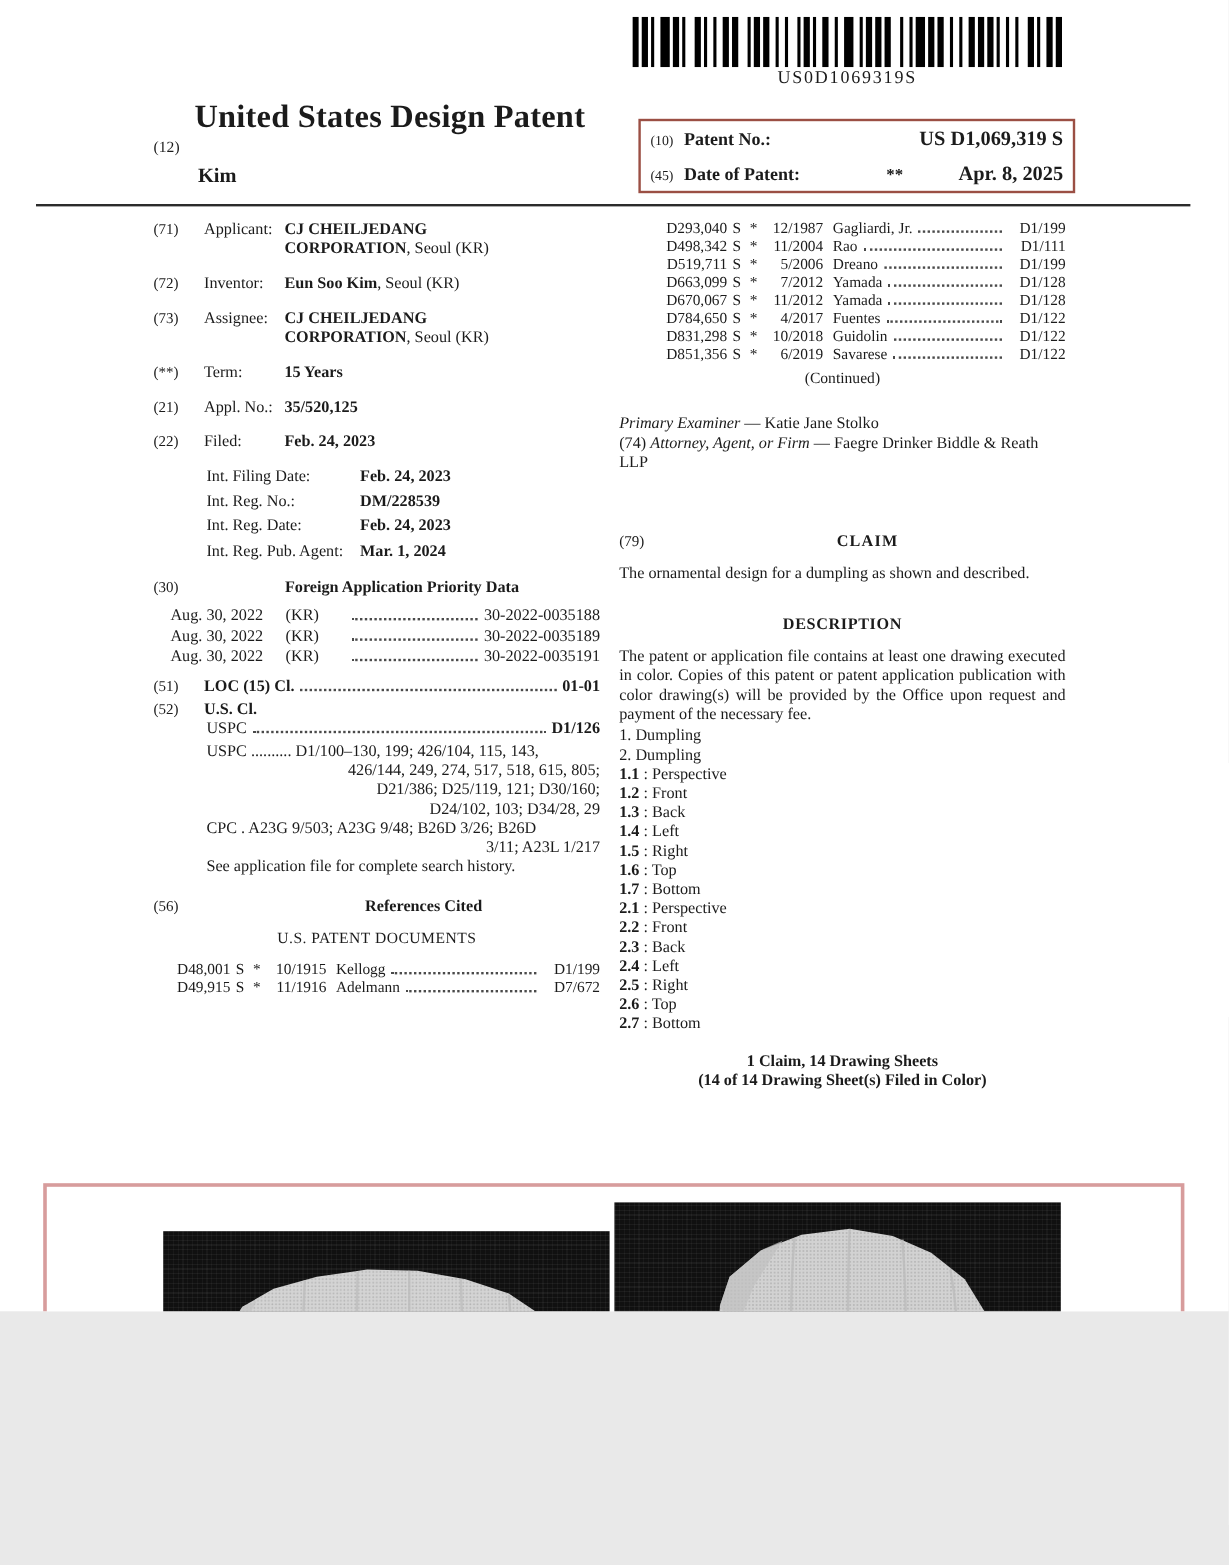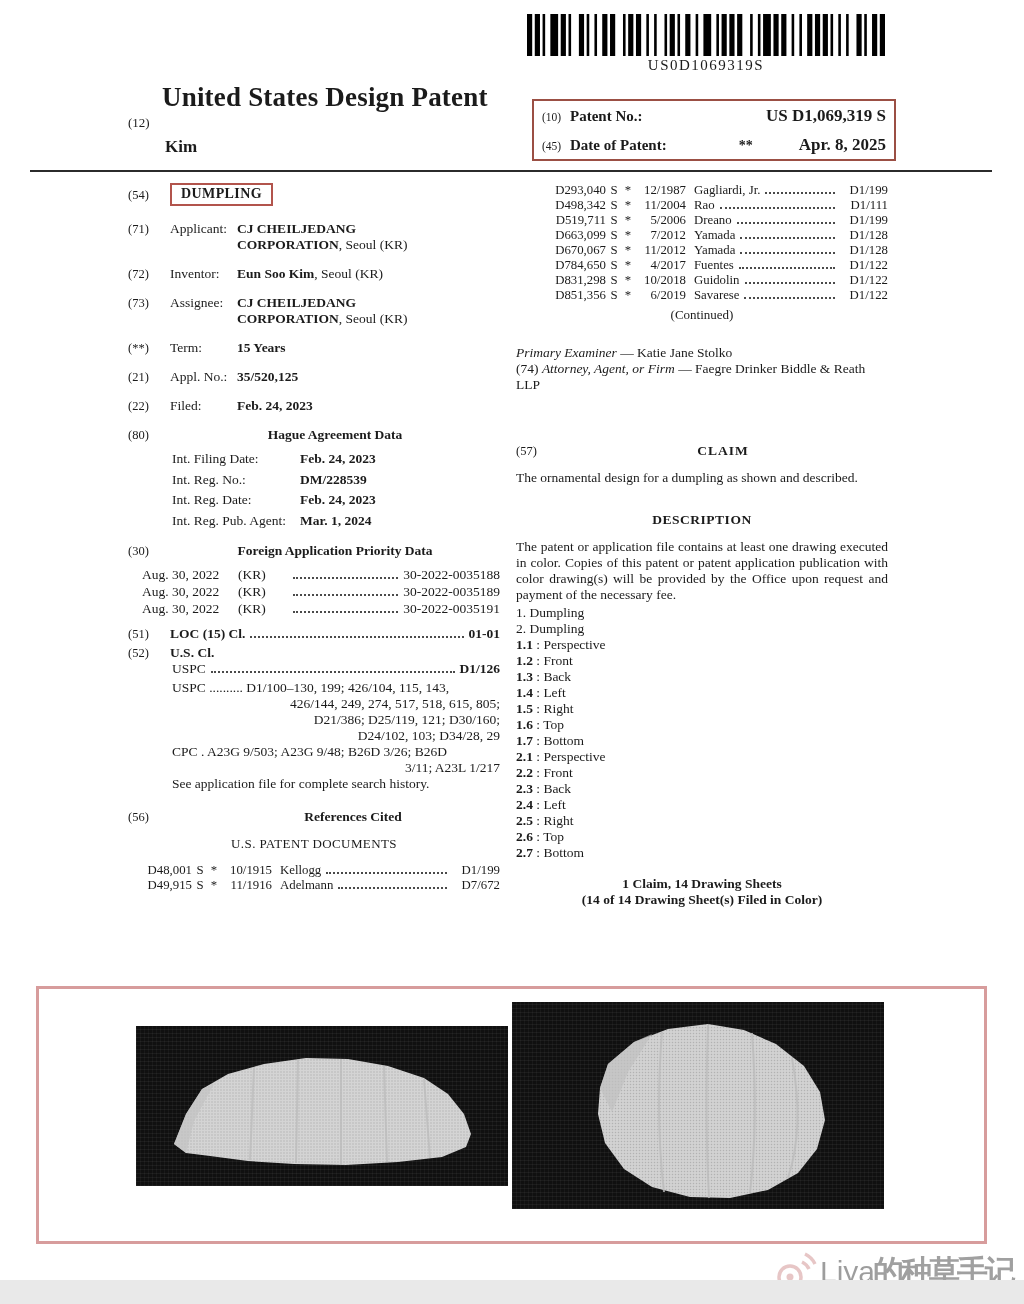--- a/index.html
+++ b/index.html
@@ -1,16 +1,16 @@
 <!DOCTYPE html>
 <html><head>
 <meta charset="utf-8">
 <style>
   html,body{margin:0;padding:0;background:#e9e9e9;}
-  .page{position:relative;width:1024px;height:1280px;background:#ffffff;overflow:hidden;
+  .page{position:relative;width:1024px;height:1093px;background:#ffffff;overflow:hidden;
         font-family:"Liberation Serif","DejaVu Serif",serif;color:#1b1b1b;}
   
   .barcode-wrap{position:absolute;left:527px;top:14px;width:358px;text-align:center;}
   .barcode-svg{display:block;width:358px;height:42px;}
   .barcode-text{font-size:15px;letter-spacing:1.5px;margin-top:1px;}
   
   .kind-code{position:absolute;left:128px;top:115px;font-size:13px;}
   .page-title{position:absolute;left:162px;top:82px;font-size:27px;font-weight:bold;letter-spacing:.2px;text-align:center;}
   .author{position:absolute;left:165px;top:137px;font-size:17px;font-weight:bold;}
   .patent-box{position:absolute;left:532px;top:99px;width:364px;height:62px;
@@ -150,24 +150,20 @@
       <span class="pb-label">Date of Patent:</span>
       <span class="pb-stars">**</span>
       <span class="pb-value">Apr. 8, 2025</span>
     </div>
   </div>
 
   <div class="header-rule"></div>
 
   <div class="col col-left">
 
-    <div class="entry" style="margin-bottom:15px;align-items:center;">
-      <span class="code">(54)</span>
-      <span class="title-box">DUMPLING</span>
-    </div>
 
     <div class="entry">
       <span class="code">(71)</span>
       <span class="flabel">Applicant:</span>
       <span class="fvalue w210"><b>CJ CHEILJEDANG CORPORATION</b><span>, Seoul (KR)</span></span>
     </div>
 
     <div class="entry">
       <span class="code">(72)</span>
       <span class="flabel">Inventor:</span>
@@ -191,24 +187,20 @@
       <span class="flabel">Appl. No.:</span>
       <span class="fvalue b">35/520,125</span>
     </div>
 
     <div class="entry">
       <span class="code">(22)</span>
       <span class="flabel">Filed:</span>
       <span class="fvalue b">Feb. 24, 2023</span>
     </div>
 
-    <div class="sec-row" style="margin-top:3px;">
-      <span class="code">(80)</span>
-      <span class="center-head">Hague Agreement Data</span>
-    </div>
     <div class="indent">
 
         <div class="hrow">
           <span class="hlabel">Int. Filing Date:</span>
           <span class="hvalue">Feb. 24, 2023</span>
         </div>
 
         <div class="hrow">
           <span class="hlabel">Int. Reg. No.:</span>
           <span class="hvalue">DM/228539</span>
@@ -407,21 +399,21 @@
     </div>
     <div class="continued">(Continued)</div>
 
     <div class="examiner">
       <div><span class="it">Primary Examiner</span><span> — Katie Jane Stolko</span></div>
       <div><span>(74)</span> <span class="it">Attorney, Agent, or Firm</span><span> — Faegre Drinker Biddle &amp; Reath LLP</span></div>
     </div>
 
     <div class="claim-sec">
       <div class="sec-row" style="margin-bottom:0;">
-        <span class="code">(57)</span>
+        <span class="code">(79)</span>
         <span class="center-head" style="letter-spacing:1px;">CLAIM</span>
       </div>
       <div class="just">The ornamental design for a dumpling as shown and described.</div>
     </div>
 
     <div class="desc-head" style="letter-spacing:.5px;">DESCRIPTION</div>
     <div class="just">The patent or application file contains at least one drawing executed in color. Copies of this patent or patent application publication with color drawing(s) will be provided by the Office upon request and payment of the necessary fee.</div>
 
     <div class="views">
 

